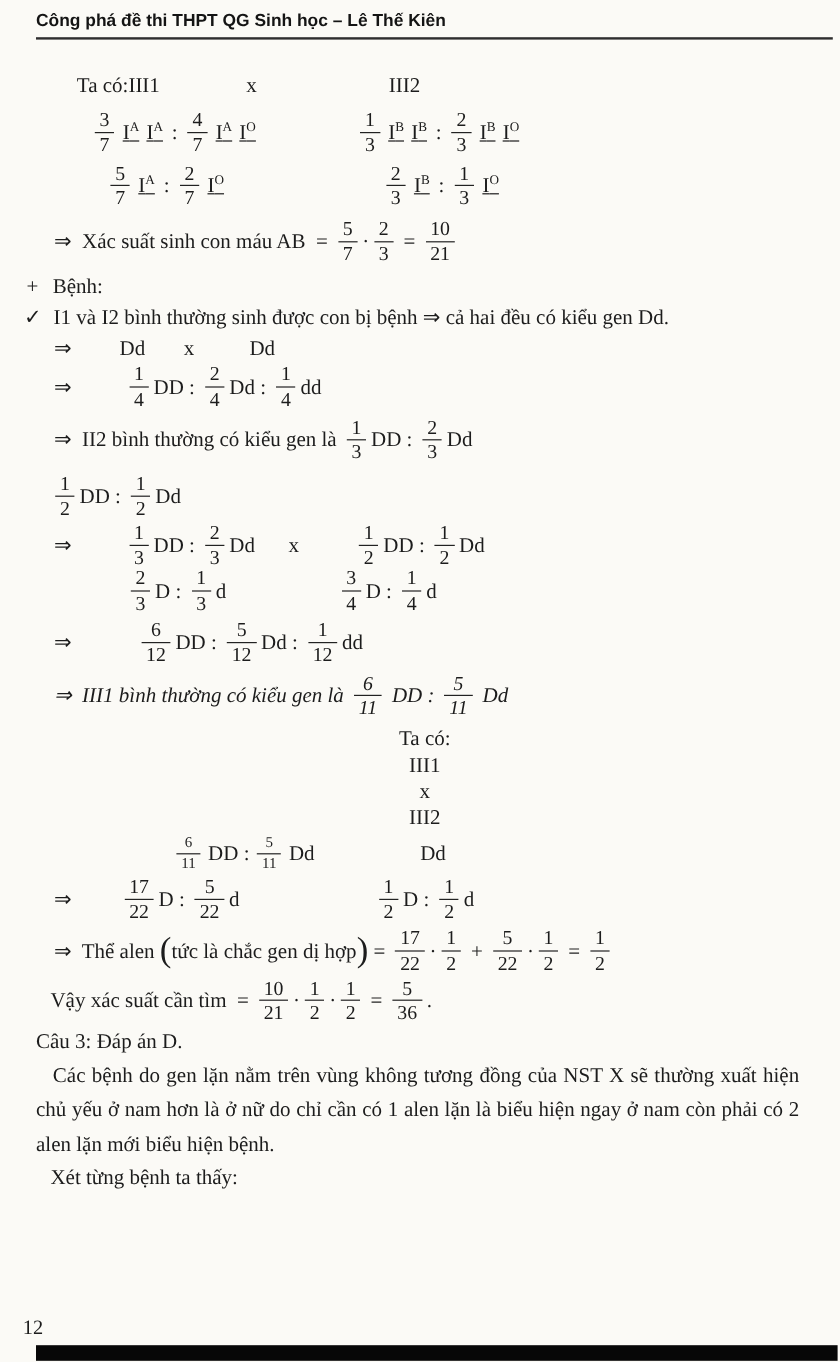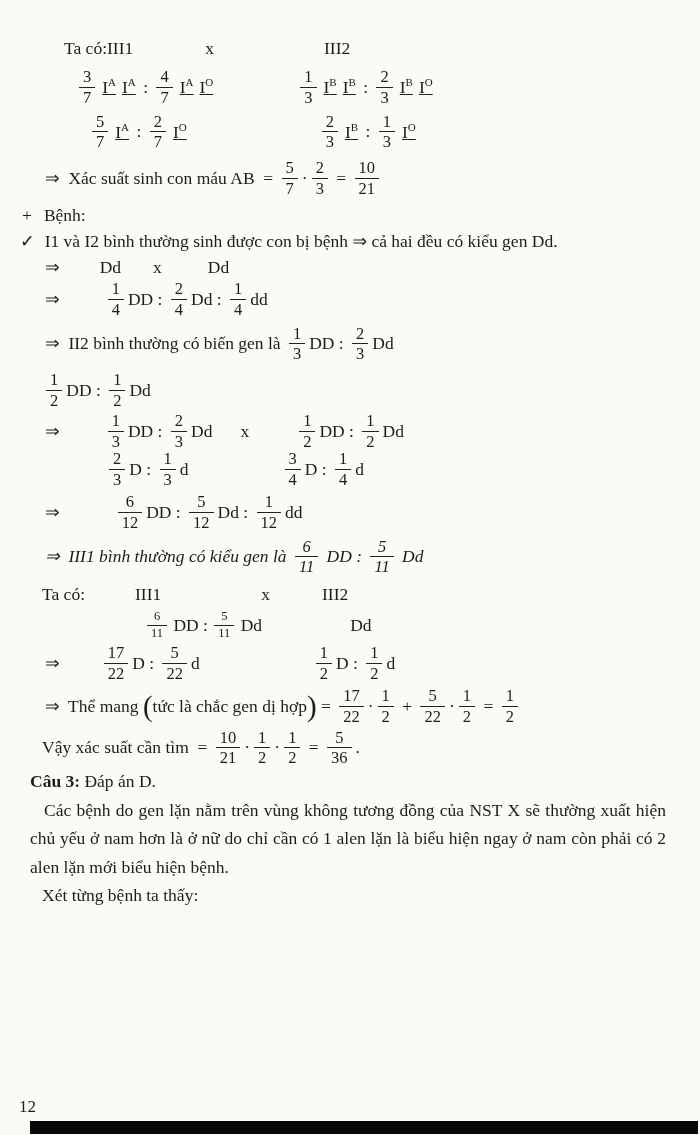--- a/index.html
+++ b/index.html
@@ -22,29 +22,32 @@
   .gap{display:inline-block;flex:none;height:1px;}
   .frac{
     display:inline-flex;flex-direction:column;align-items:center;
     text-align:center;margin:0 4px;line-height:1.08;font-size:16.5px;flex:none;
   }
   .frac .num{padding:0 4px 1px;}
   .frac .den{border-top:1.4px solid #222;padding:1px 4px 0;}
   .frac.small{font-size:12.5px;margin:0 2px;}
   .al{margin:0 3px;flex:none;text-decoration:underline;}
   .al sup{font-size:11px;}
-  .bold{font-weight:bold;}
+  .bold{font-weight:normal;}
   .bigparen{font-size:29px;line-height:1;flex:none;}
   .page-number{position:absolute;left:19px;bottom:18px;font-size:17px;}
   .bottom-bar{position:absolute;left:30px;right:2px;bottom:1px;height:13px;background:#070707;}
 </style>
 </head>
 <body>
 
 <div class="page">
+  <div class="header">
+    <span>Công phá đề thi THPT QG Sinh học – Lê Thế Kiên</span>
+  </div>
   <div class="content">
       <div class="line" style="margin-left: 34px; margin-top: 26px;">
         <span class="tx">Ta có:III1</span>
         <span class="gap" style="width: 72px;"></span>
         <span class="tx">x</span>
         <span class="gap" style="width: 110px;"></span>
         <span class="tx">III2</span>
       </div>
       <div class="line" style="margin-left: 45px; margin-top: 8px;">
         <span class="frac"><span class="num">3</span><span class="den">7</span></span>
@@ -107,21 +110,21 @@
         <span class="tx">⇒</span>
         <span class="gap" style="width: 44px;"></span>
         <span class="frac"><span class="num">1</span><span class="den">4</span></span>
         <span class="tx">DD : </span>
         <span class="frac"><span class="num">2</span><span class="den">4</span></span>
         <span class="tx">Dd : </span>
         <span class="frac"><span class="num">1</span><span class="den">4</span></span>
         <span class="tx">dd</span>
       </div>
       <div class="line" style="margin-left: 15px; margin-top: 6px;">
-        <span class="tx">⇒  II2 bình thường có biến gen là </span>
+        <span class="tx">⇒  II2 bình thường có kiểu gen là </span>
         <span class="frac"><span class="num">1</span><span class="den">3</span></span>
         <span class="tx">DD : </span>
         <span class="frac"><span class="num">2</span><span class="den">3</span></span>
         <span class="tx">Dd</span>
       </div>
       <div class="line" style="margin-left: 12px; margin-top: 8px;">
         <span class="frac"><span class="num">1</span><span class="den">2</span></span>
         <span class="tx">DD : </span>
         <span class="frac"><span class="num">1</span><span class="den">2</span></span>
         <span class="tx">Dd</span>
@@ -162,21 +165,21 @@
         <span class="frac"><span class="num">1</span><span class="den">12</span></span>
         <span class="tx">dd</span>
       </div>
       <div class="line" style="margin-left: 15px; margin-top: 6px; font-style: italic;">
         <span class="tx">⇒  III1 bình thường có kiểu gen là </span>
         <span class="frac"><span class="num">6</span><span class="den">11</span></span>
         <span class="tx"> DD : </span>
         <span class="frac"><span class="num">5</span><span class="den">11</span></span>
         <span class="tx"> Dd</span>
       </div>
-      <div class="line" style="margin-left: 12px; margin-top: 6px;">
+      <div class="line" style="margin-left: 12px; margin-top: 6px; flex-direction: column;">
         <span class="tx">Ta có:</span>
         <span class="gap" style="width: 50px;"></span>
         <span class="tx">III1</span>
         <span class="gap" style="width: 100px;"></span>
         <span class="tx">x</span>
         <span class="gap" style="width: 52px;"></span>
         <span class="tx">III2</span>
       </div>
       <div class="line" style="margin-left: 115px; margin-top: 4px;">
         <span class="frac small"><span class="num">6</span><span class="den">11</span></span>
@@ -193,21 +196,21 @@
         <span class="tx">D : </span>
         <span class="frac"><span class="num">5</span><span class="den">22</span></span>
         <span class="tx">d</span>
         <span class="gap" style="width: 112px;"></span>
         <span class="frac"><span class="num">1</span><span class="den">2</span></span>
         <span class="tx">D : </span>
         <span class="frac"><span class="num">1</span><span class="den">2</span></span>
         <span class="tx">d</span>
       </div>
       <div class="line" style="margin-left: 15px; margin-top: 4px;">
-        <span class="tx">⇒  Thể mang </span>
+        <span class="tx">⇒  Thể alen </span>
         <span class="bigparen">(</span>
         <span class="tx">tức là chắc gen dị hợp</span>
         <span class="bigparen">)</span>
         <span class="tx"> = </span>
         <span class="frac"><span class="num">17</span><span class="den">22</span></span>
         <span class="tx">·</span>
         <span class="frac"><span class="num">1</span><span class="den">2</span></span>
         <span class="tx"> + </span>
         <span class="frac"><span class="num">5</span><span class="den">22</span></span>
         <span class="tx">·</span>

